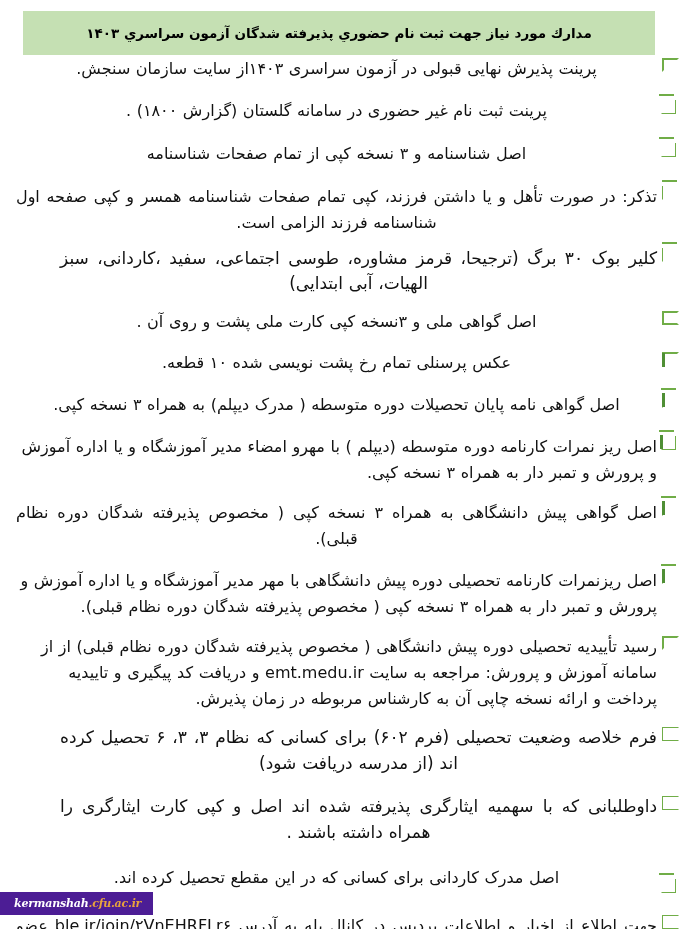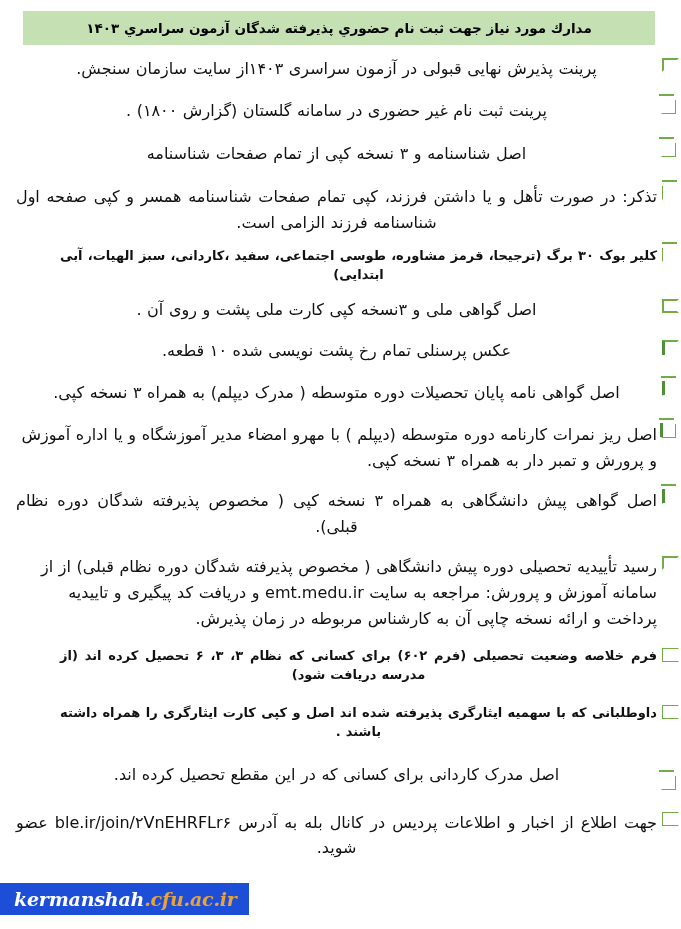--- a/index.html
+++ b/index.html
@@ -16,21 +16,21 @@
     direction: rtl;
     overflow: hidden;
   }
 
   
   .header-band {
     position: absolute;
     top: 11px;
     right: 26px;
     left: 23px;
-    height: 34px;
+    height: 44px;
     background: #c5e0b3;
     display: flex;
     align-items: center;
     justify-content: center;
     box-sizing: border-box;
   }
   .header-title {
     font-size: 13.5px;
     font-weight: bold;
     color: #000000;
@@ -60,22 +60,22 @@
     display: block;
     font-size: 16px;
     line-height: 1.62;
     color: #111111;
     text-align: justify;
     text-align-last: center;
     word-spacing: 0.5px;
   }
   .item-text.t-right { text-align: right; text-align-last: right; }
   .item.bold .item-text {
-    font-weight: bold;
-    font-size: 13px;
+    font-weight: normal;
+    font-size: 17px;
     line-height: 1.5;
     margin-left: 44px;
   }
 
   
   .checkbox {
     position: absolute;
     top: 2px;
     right: 5px;
     width: 15px;
@@ -111,29 +111,29 @@
     width: 3px;
     height: 14px;
     background: #4f8f35;
   }
 
   
   .footer-logo {
     position: absolute;
     left: 0;
     bottom: 14px;
-    background: #1d4ed8;
+    background: #4c1d95;
     padding: 5px 12px 5px 14px;
     direction: ltr;
     display: inline-flex;
     align-items: flex-start;
     font-family: "DejaVu Serif", "Liberation Serif", serif;
     font-style: italic;
     font-weight: bold;
-    font-size: 19px;
+    font-size: 11px;
     letter-spacing: -0.2px;
   }
   .logo-main { color: #ffffff; }
   .logo-tld  { color: #e8a33d; }
 </style>
 </head>
 <body>
 
 <div class="header-band">
   <div class="header-title">مدارك مورد نياز جهت ثبت نام حضوري پذيرفته شدگان آزمون سراسري ۱۴۰۳</div>
@@ -184,20 +184,24 @@
   <div class="item" style="margin-top:16px;">
     <span class="checkbox clip-l dash-top bar-left"></span>
     <span class="item-text t-right">اصل ریز نمرات کارنامه دوره متوسطه (دیپلم ) با مهرو امضاء مدیر آموزشگاه و یا اداره آموزش و پرورش و تمبر دار به همراه ۳ نسخه کپی.</span>
   </div>
 
   <div class="item" style="margin-top:14px;">
     <span class="checkbox clip-rb thick bar-left dash-top"></span>
     <span class="item-text">اصل گواهی پیش دانشگاهی به همراه ۳ نسخه کپی ( مخصوص پذیرفته شدگان دوره نظام قبلی).</span>
   </div>
 
+  <div class="item" style="margin-top:16px;">
+    <span class="checkbox clip-rb thick bar-left dash-top"></span>
+    <span class="item-text t-right">اصل ریزنمرات کارنامه تحصیلی دوره پیش دانشگاهی با مهر مدیر آموزشگاه و یا اداره آموزش و پرورش و تمبر دار به همراه ۳ نسخه کپی ( مخصوص پذیرفته شدگان دوره نظام قبلی).</span>
+  </div>
 
 
   <div class="item" style="margin-top:14px;">
     <span class="checkbox clip-rb thick"></span>
     <span class="item-text t-right">رسید تأییدیه تحصیلی دوره پیش دانشگاهی ( مخصوص پذیرفته شدگان دوره نظام قبلی) از از سامانه آموزش و پرورش: مراجعه به سایت emt.medu.ir و دریافت کد پیگیری و تاییدیه پرداخت و ارائه نسخه چاپی آن به کارشناس مربوطه در زمان پذیرش.</span>
   </div>
 
   <div class="item bold" style="margin-top:14px;">
     <span class="checkbox clip-r"></span>
     <span class="item-text">فرم خلاصه وضعیت تحصیلی (فرم ۶۰۲) برای کسانی که نظام ۳، ۳، ۶ تحصیل کرده اند (از مدرسه دریافت شود)</span>

